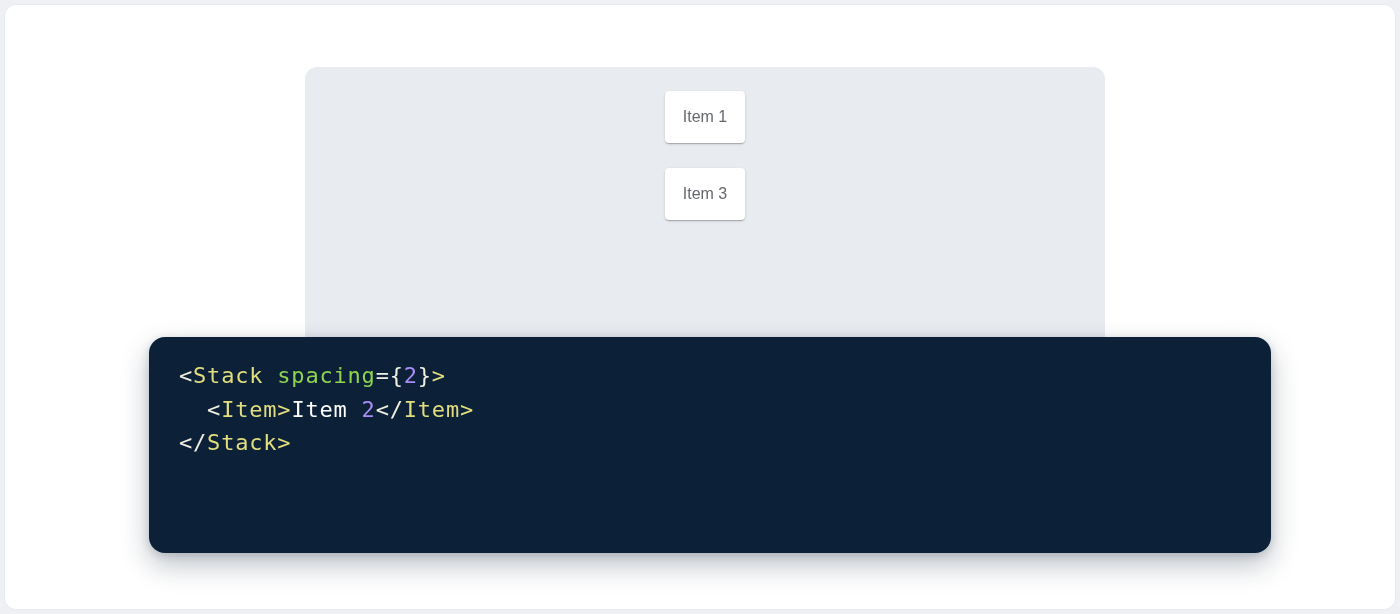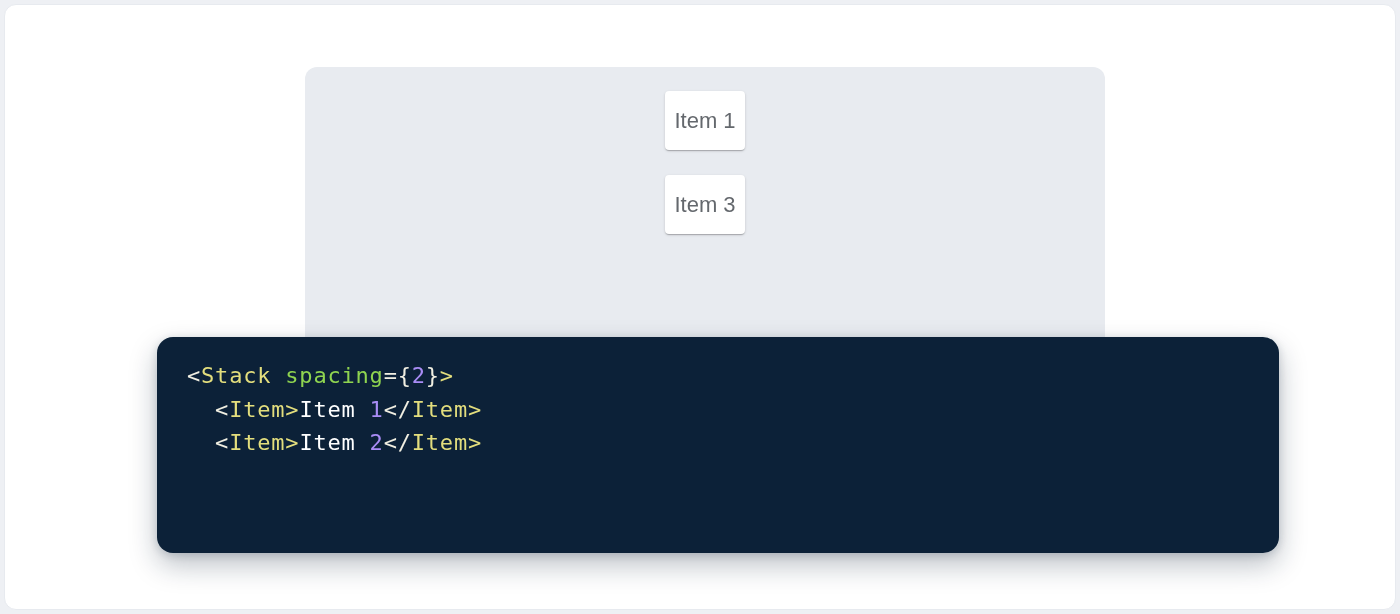--- a/index.html
+++ b/index.html
@@ -43,36 +43,36 @@
     border-radius: 12px;
   }
   .stack {
     display: flex;
     flex-direction: column;
     align-items: center;
     padding-top: 24px;
     gap: 25px;
   }
   .stack-item {
-    width: 80px; height: 59px;
+    width: 80px; height: 52px;
     background: var(--item-bg);
     border-radius: 4px;
     box-shadow: 0 2px 1px -1px rgba(0,0,0,0.12),
                 0 1px 1px 0 rgba(0,0,0,0.10),
                 0 1px 3px 0 rgba(0,0,0,0.14);
     display: flex;
     align-items: center;
     justify-content: center;
-    font-size: 22px;
+    font-size: 16px;
     color: var(--item-color);
     white-space: nowrap;
   }
   .code-block {
     position: absolute;
-    left: 152px; top: 332px;
+    left: 144px; top: 332px;
     width: 1122px; height: 216px;
     background: var(--code-bg);
     border-radius: 16px;
     padding: 22px 30px;
     box-shadow: 0 12px 28px rgba(13, 33, 55, 0.28),
                 0 2px 8px rgba(13, 33, 55, 0.16);
     overflow: hidden;
   }
   .code-content {
     font-family: "DejaVu Sans Mono", "Liberation Mono", monospace;
@@ -97,18 +97,18 @@
   <div class="card">
     <div class="demo-panel">
       <div class="stack">
           <div class="stack-item">Item 1</div>
           <div class="stack-item">Item 3</div>
         </div>
     </div>
     <div class="code-block">
       <div class="code-content">
           <div class="code-line"><span class="tk-punctuation">&lt;</span><span class="tk-tag">Stack</span><span class="tk-plain"> </span><span class="tk-attr">spacing</span><span class="tk-punctuation">={</span><span class="tk-number">2</span><span class="tk-punctuation">}</span><span class="tk-tag">&gt;</span></div>
-          <div class="code-line"><span class="tk-plain">  </span><span class="tk-punctuation">&lt;</span><span class="tk-tag">Item&gt;</span><span class="tk-plain">Item </span><span class="tk-number">1</span><span class="tk-punctuation">&lt;/</span><span class="tk-tag">Item&gt;</span></div>
           <div class="code-line"><span class="tk-plain">  </span><span class="tk-punctuation">&lt;</span><span class="tk-tag">Item&gt;</span><span class="tk-plain">Item </span><span class="tk-number">2</span><span class="tk-punctuation">&lt;/</span><span class="tk-tag">Item&gt;</span></div>
+          <div class="code-line"><span class="tk-punctuation">&lt;/</span><span class="tk-tag">Stack&gt;</span></div>
         </div>
     </div>
   </div>
 </div>
 
 </body></html>

